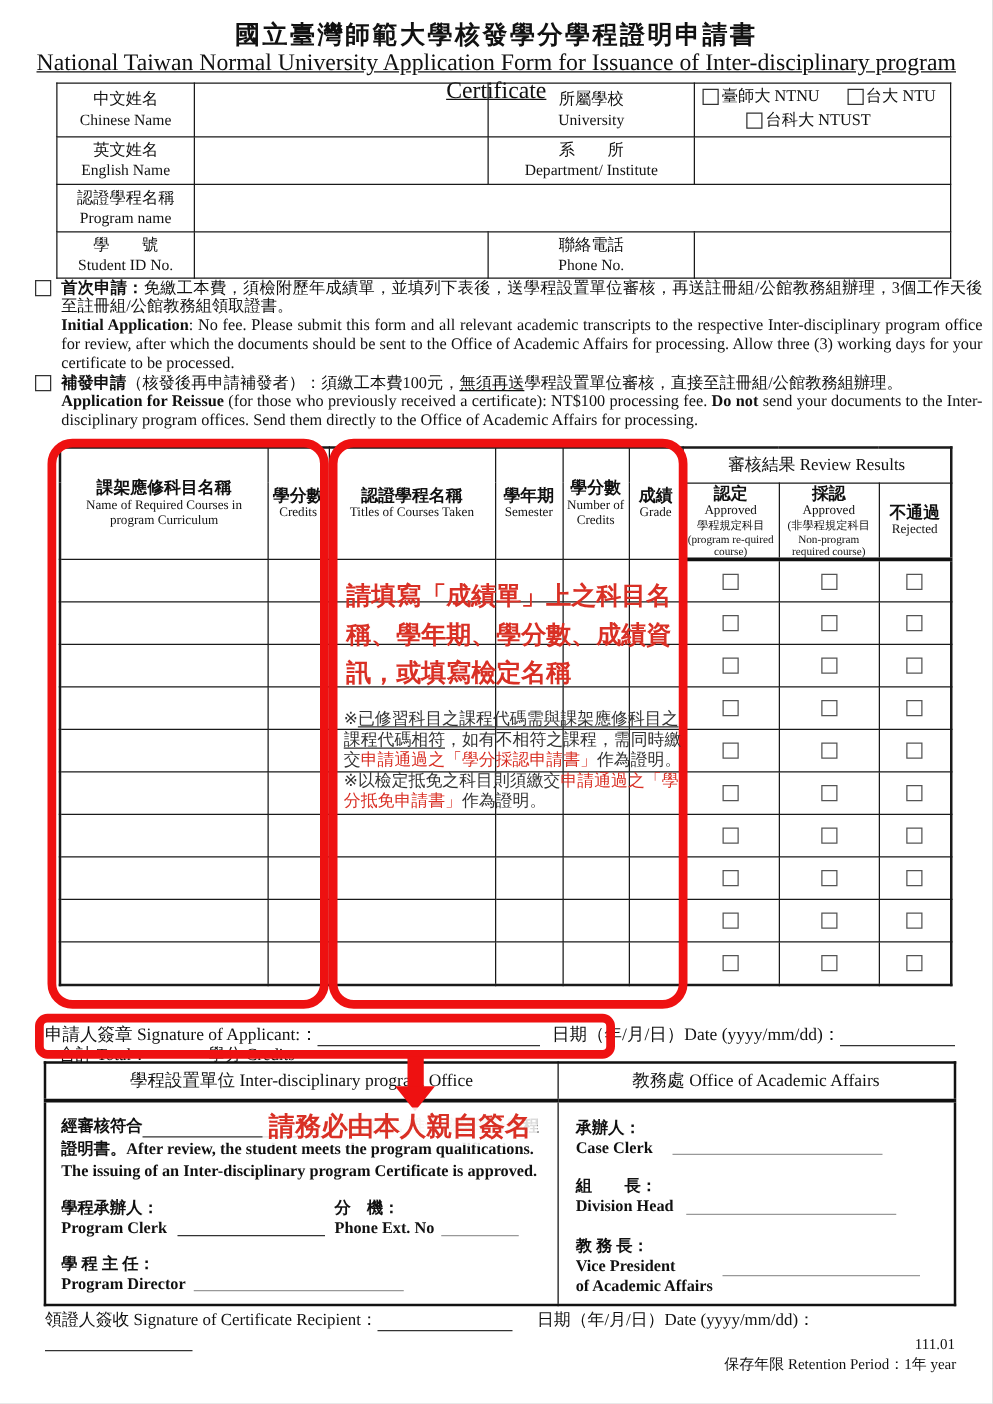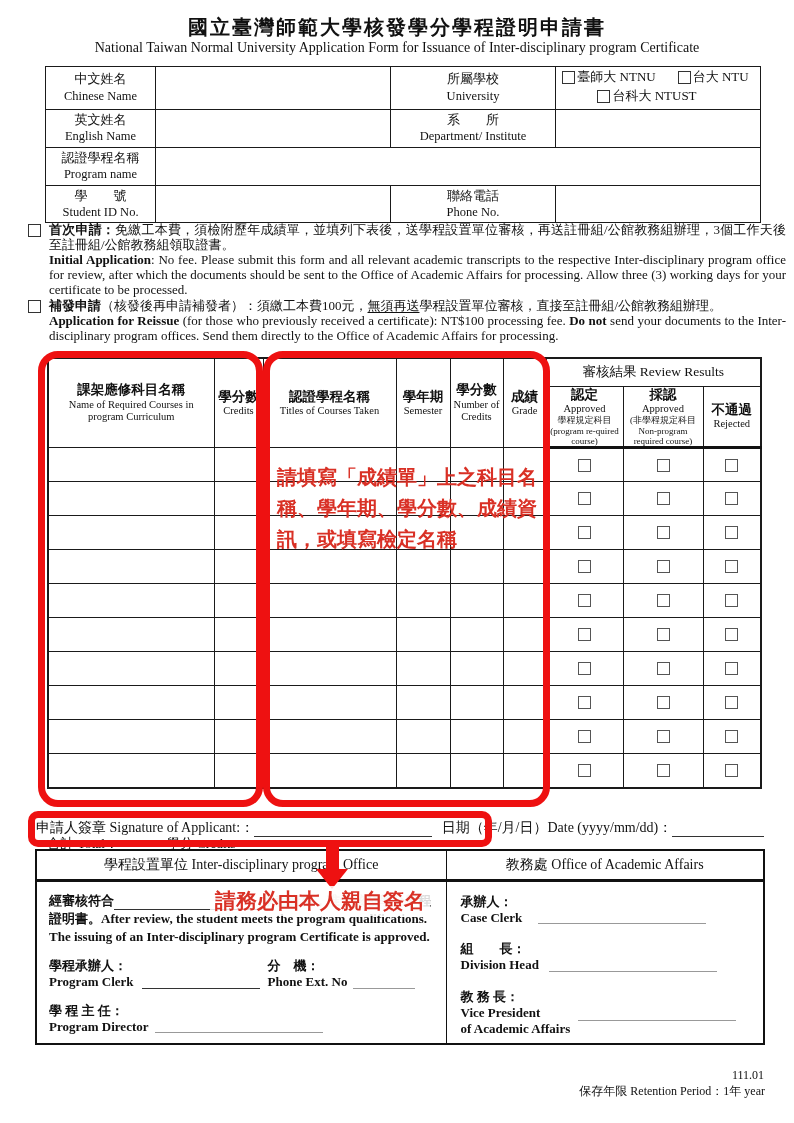--- a/index.html
+++ b/index.html
@@ -5,21 +5,21 @@
   * { margin:0; padding:0; box-sizing:border-box; }
   body { background:#888; }
   .page {
     position:relative; width:794px; height:1123px; margin:0 auto;
     background:#fff; color:#111;
     font-family:"Liberation Serif","DejaVu Serif",serif;
     overflow:hidden;
   }
   .abs { position:absolute; }
   .title-zh { top:14px; left:0; width:100%; text-align:center; font-size:20px; font-weight:bold; letter-spacing:2px; }
-  .title-en { top:40px; left:0; width:100%; text-align:center; font-size:14px; }
+  .title-en { top:40px; left:0; width:100%; text-align:center; font-size:19px;text-decoration:underline; }
 
   
   table.info { border-collapse:collapse; table-layout:fixed; }
   table.info td { border:1.5px solid #1a1a1a; text-align:center; vertical-align:middle; font-size:13px; line-height:1.25; padding:2px 4px; }
   table.info td.val { text-align:left; }
   .lab-en { font-size:12.5px; }
   .opts { text-align:left; padding-left:6px; }
   .opt { display:inline-flex; align-items:center; gap:2px; margin-right:22px; white-space:nowrap; }
   .cb { display:inline-block; width:13px; height:13px; border:1.5px solid #333; background:#fff; flex:none; }
 
@@ -415,28 +415,36 @@
         </div>
         <div class="frow" style="margin-top:15px;">
           <div class="lbl2"><span>教 務 長：</span><br><span>Vice President</span><br><span>of Academic Affairs</span></div>
           <span class="blank gray" style="width:158px; margin:0 0 16px 8px;"></span>
         </div>
       </td>
     </tr>
   </tbody>
     </table>
 
+  <div class="abs footline" style="top:1047px; left:36px; width:730px;">
+    <span>領證人簽收 Signature of Certificate Recipient：</span><span class="blank" style="width:108px;"></span>
+    <span style="margin-left:16px;">日期（年/月/日）Date (yyyy/mm/dd)：</span><span class="blank" style="width:118px;"></span>
+  </div>
 
   <div class="abs small" style="top:1068px; right:30px;">111.01</div>
   <div class="abs small" style="top:1083px; right:29px;">保存年限 Retention Period：1年 year</div>
 
   <div class="abs redbox" style="left:38px; top:351px; width:225px; height:456px;"></div>
   <div class="abs redbox" style="left:263px; top:351px; width:287px; height:456px;"></div>
 
   <div class="abs rednote" style="left:277px; top:462px; width:268px;">請填寫「成績單」上之科目名稱、學年期、學分數、成績資訊，或填寫檢定名稱</div>
 
+  <div class="abs codenotes" style="left:275px; top:567px; width:272px;">
+    <span>※</span><span class="u">已修習科目之課程代碼需與課架應修科目之課程代碼相符</span><span>，如有不相符之課程，需同時繳交</span><span class="red">申請通過之「學分採認申請書」</span><span>作為證明。</span><br>
+    <span>※以檢定抵免之科目則須繳交</span><span class="red">申請通過之「學分抵免申請書」</span><span>作為證明。</span>
+  </div>
 
   <div class="abs redbox" style="left:28px; top:811px; width:464px; height:36px; border-radius:10px;"></div>
   <div class="abs arrow-stem" style="left:326px; top:845px; height:26px;"></div>
   <div class="abs arrow-head" style="left:316px; top:869px;"></div>
   <div class="abs signnote" style="left:210px; top:886px;">請務必由本人親自簽名</div>
 
 </div>
 
 </body></html>

